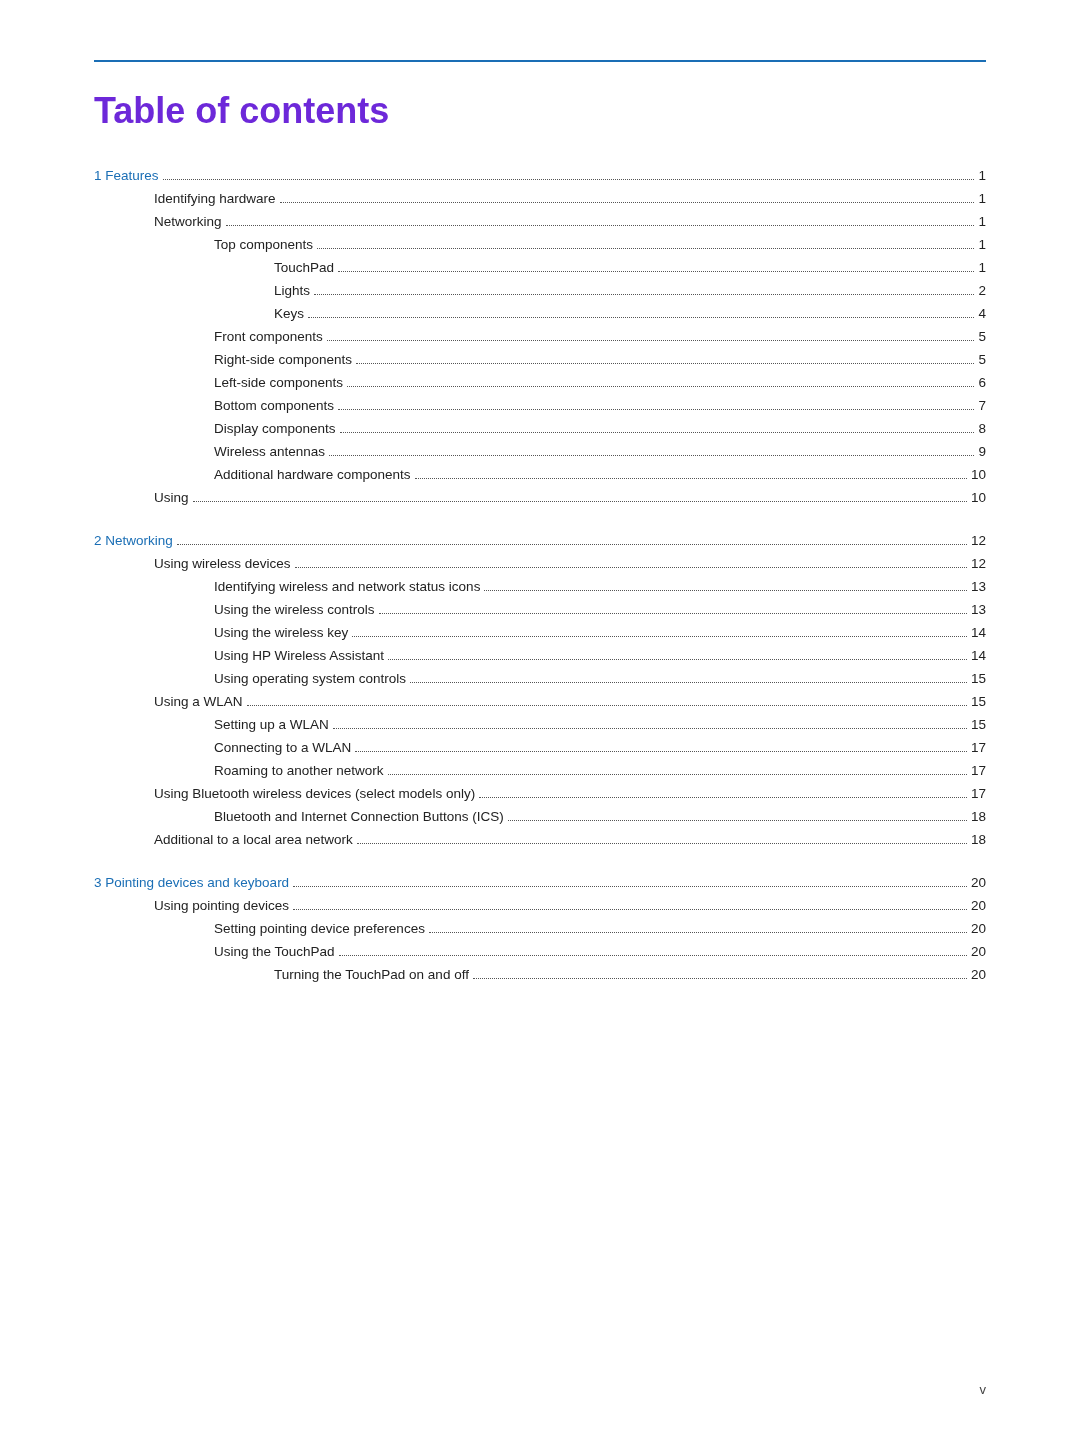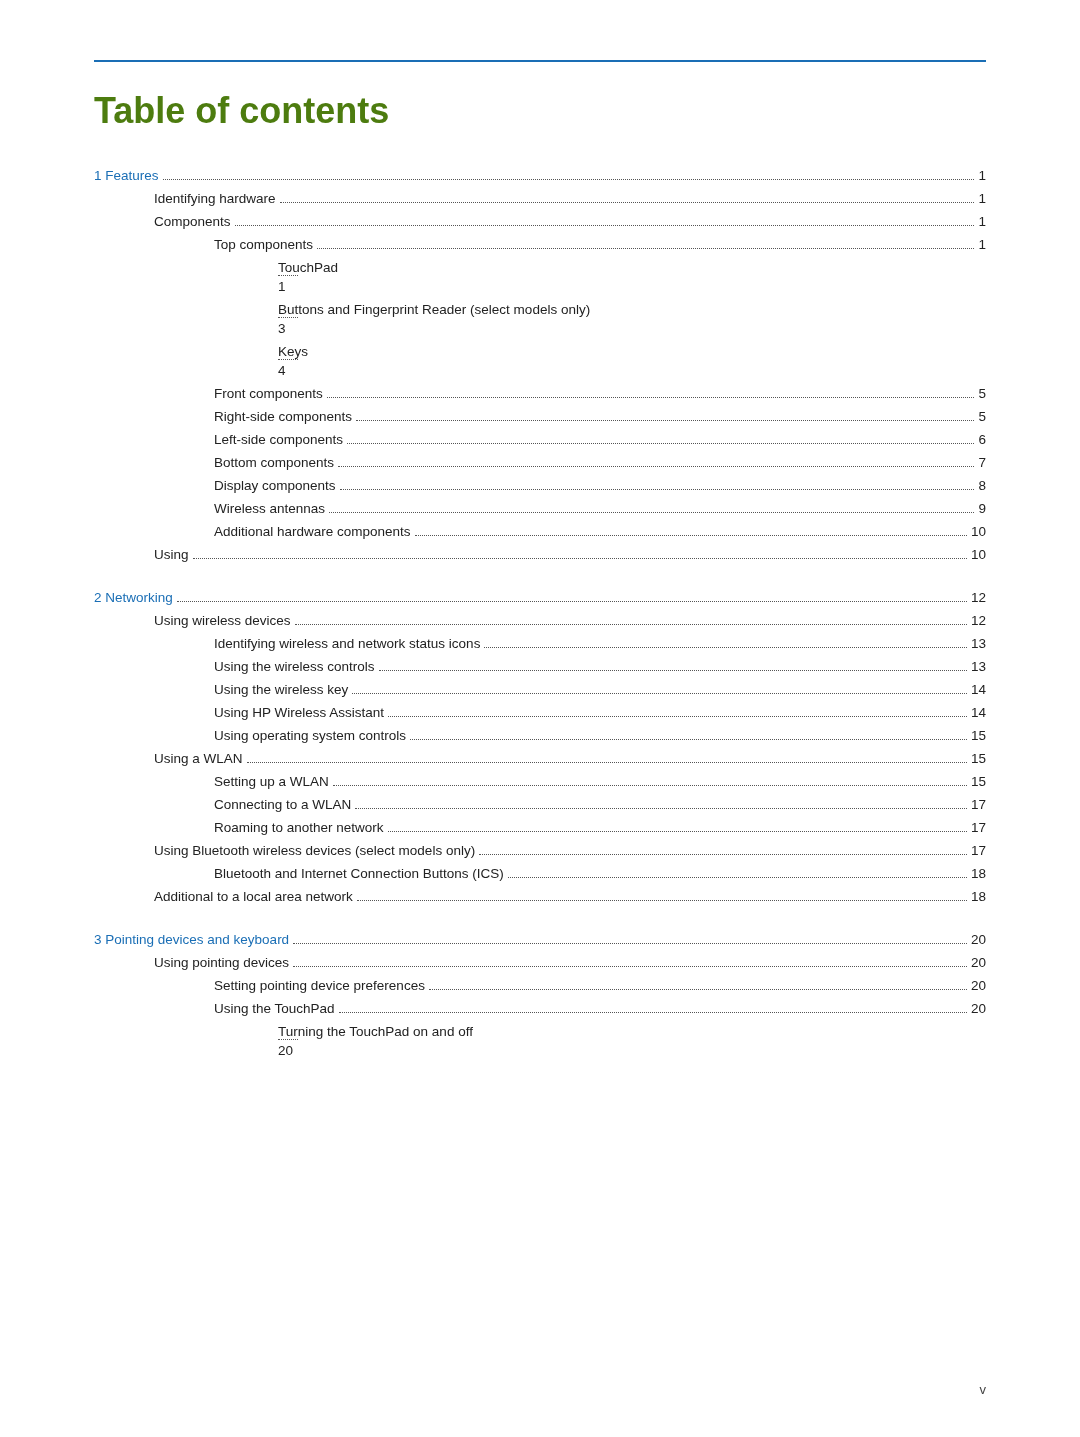--- a/index.html
+++ b/index.html
@@ -16,21 +16,21 @@
 
     .top-rule {
       border: none;
       border-top: 2px solid #1a6eb5;
       margin-bottom: 28px;
     }
 
     .page-title {
       font-size: 36px;
       font-weight: bold;
-      color: #4d7c0f;
+      color: #6d28d9;
       margin-bottom: 36px;
     }
 
     .toc-section {
       margin-bottom: 28px;
     }
 
     .toc-entry {
       display: flex;
       align-items: baseline;
@@ -54,21 +54,21 @@
 
     .toc-entry .page-num {
       white-space: nowrap;
       flex-shrink: 0;
     }
 
     
     .indent-0 { padding-left: 0px; }
     .indent-1 { padding-left: 60px; }
     .indent-2 { padding-left: 120px; }
-    .indent-3 { padding-left: 180px; flex-direction: column; }
+    .indent-3 { padding-left: 180px; }
 
     .chapter-link {
       color: #1a6eb5;
       text-decoration: none;
       font-weight: normal;
     }
 
     .page-footer {
       position: absolute;
       bottom: 40px;
@@ -90,38 +90,38 @@
         <span class="entry-text chapter-link">1  Features</span>
         <span class="dots"></span>
         <span class="page-num">1</span>
       </div>
       <div class="toc-entry indent-1">
         <span class="entry-text">Identifying hardware</span>
         <span class="dots"></span>
         <span class="page-num">1</span>
       </div>
       <div class="toc-entry indent-1">
-        <span class="entry-text">Components</span>
+        <span class="entry-text">Networking</span>
         <span class="dots"></span>
         <span class="page-num">1</span>
       </div>
       <div class="toc-entry indent-2">
         <span class="entry-text">Top components</span>
         <span class="dots"></span>
         <span class="page-num">1</span>
       </div>
       <div class="toc-entry indent-3">
         <span class="entry-text">TouchPad</span>
         <span class="dots"></span>
         <span class="page-num">1</span>
       </div>
       <div class="toc-entry indent-3">
-        <span class="entry-text">Buttons and Fingerprint Reader (select models only)</span>
-        <span class="dots"></span>
-        <span class="page-num">3</span>
+        <span class="entry-text">Lights</span>
+        <span class="dots"></span>
+        <span class="page-num">2</span>
       </div>
       <div class="toc-entry indent-3">
         <span class="entry-text">Keys</span>
         <span class="dots"></span>
         <span class="page-num">4</span>
       </div>
       <div class="toc-entry indent-2">
         <span class="entry-text">Front components</span>
         <span class="dots"></span>
         <span class="page-num">5</span>

